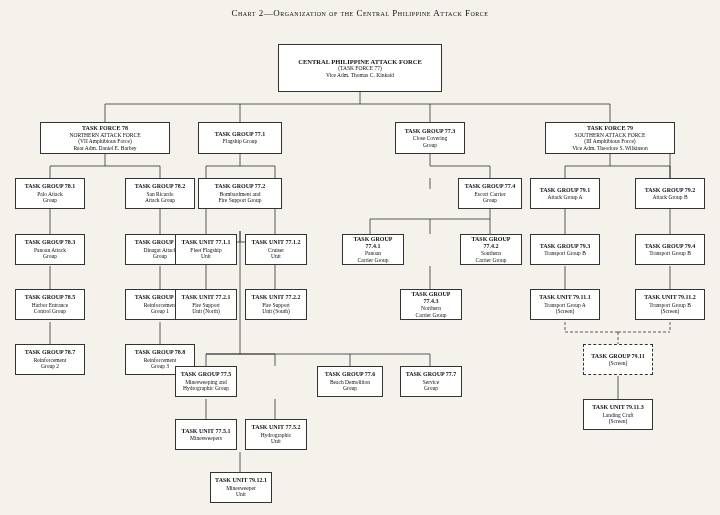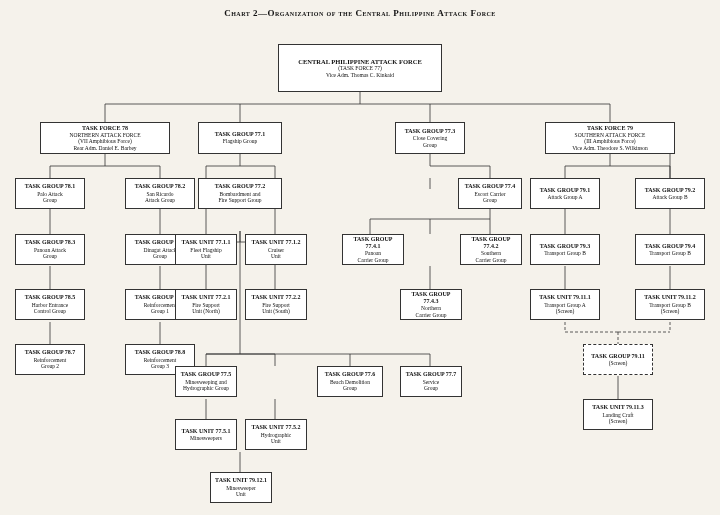--- a/index.html
+++ b/index.html
@@ -17,21 +17,21 @@
       min-height: 515px;
       padding: 8px 10px;
       position: relative;
     }
     .main-title {
       text-align: center;
       font-size: 9px;
       font-variant: small-caps;
       letter-spacing: 0.5px;
       margin-bottom: 6px;
-      font-weight: bold;
+      font-weight: normal;
     }
     .org-chart {
       position: relative;
       width: 700px;
       margin: 0 auto;
     }
     .box {
       position: absolute;
       border: 1px solid #333;
       background: #fff;

